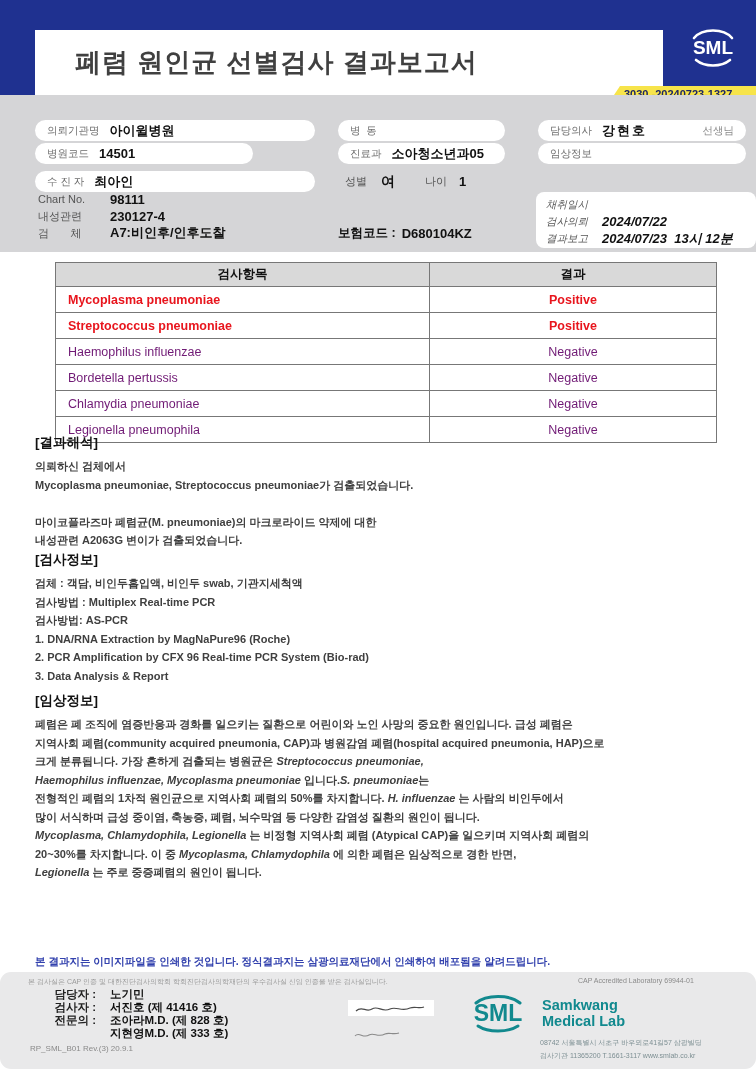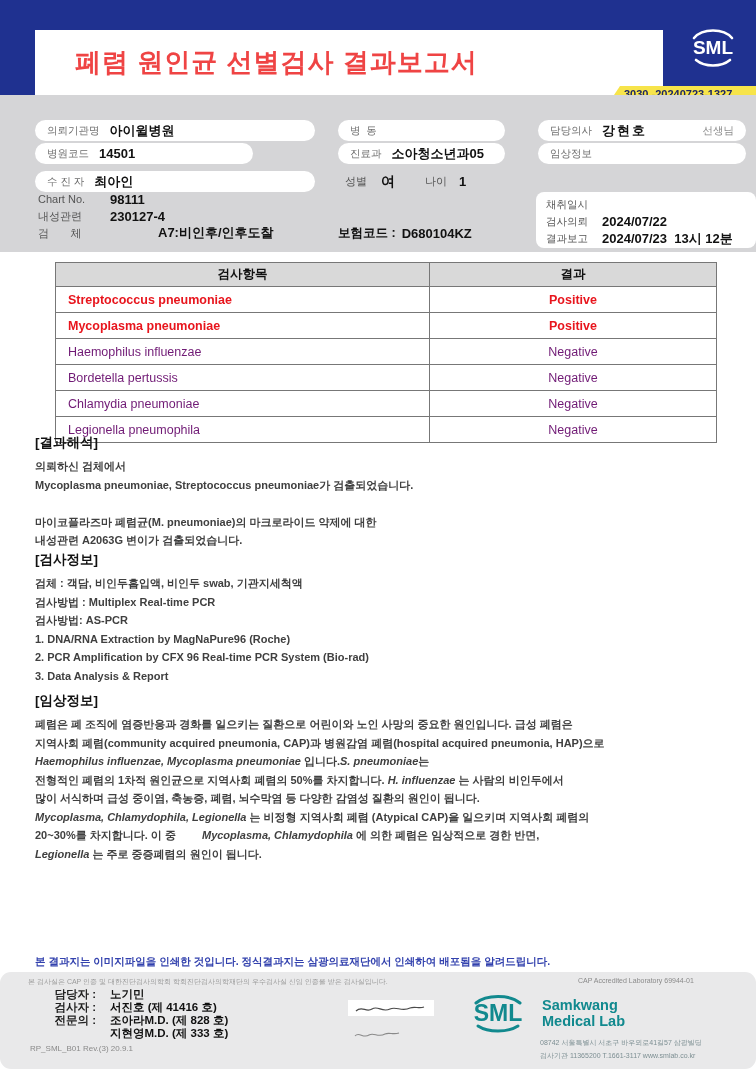--- a/index.html
+++ b/index.html
@@ -3,40 +3,40 @@
 <meta charset="utf-8">
 <style>
   html,body { margin:0; padding:0; background:#fff; }
   .page { position:relative; width:756px; height:1069px; background:#ffffff;
           font-family:"Liberation Sans","DejaVu Sans",sans-serif; overflow:hidden; }
 
   
   .navy-band { position:absolute; left:0; top:0; width:756px; height:95px; background:#1f3190; }
   .title-box { position:absolute; left:35px; top:30px; width:628px; height:65px; background:#fff;
                display:flex; align-items:center; }
-  .title { font-size:26px; font-weight:bold; color:#ef4444; padding-left:40px; letter-spacing:1px; white-space:nowrap; }
+  .title { font-size:26px; font-weight:bold; color:#404040; padding-left:40px; letter-spacing:1px; white-space:nowrap; }
   .logo-top { position:absolute; right:12px; top:20px; }
   .ribbon1 { position:absolute; left:610px; top:86px; width:146px; height:15px; background:#f7e44a;
              clip-path:polygon(10px 0,100% 0,100% 100%,0 100%); display:flex; align-items:center; }
   .ribbon2 { position:absolute; left:610px; top:101px; width:104px; height:15px; background:#ecc41f;
              clip-path:polygon(0 0,100% 0,calc(100% - 12px) 100%,0 100%); display:flex; align-items:center; }
   .ribbon-text { font-size:11px; font-weight:bold; color:#1c2566; padding-left:14px; white-space:nowrap; }
 
   
   .info-panel { position:absolute; left:0; top:95px; width:756px; height:157px; background:#d5d5d7; }
   .pill { position:absolute; background:#fff; border-radius:11px; height:21px; display:flex;
           align-items:center; padding:0 12px; box-sizing:border-box; }
   .plabel { font-size:10.5px; color:#6e6e6e; margin-right:10px; white-space:pre; }
   .pvalue { font-size:13px; font-weight:bold; color:#111; white-space:pre; }
   .psuffix { font-size:10.5px; color:#8a8a8a; margin-left:auto; }
   .kv { position:absolute; display:flex; align-items:center; }
   .klabel { font-size:11px; color:#555; white-space:pre; }
   .kvalue { font-size:13px; font-weight:bold; color:#111; white-space:pre; }
   .datebox { position:absolute; left:536px; top:97px; width:220px; height:56px; background:#fff;
-             border-radius:8px; padding:4px 0 0 10px; box-sizing:border-box; }
+             border-radius:8px; padding:4px 0 0 10px; box-sizing:border-box;font-style:italic; }
   .dline { display:flex; align-items:center; height:17px; }
   .dlabel { font-size:10.5px; color:#555; width:56px; }
   .dvalue { font-size:13px; font-weight:bold; color:#111; white-space:pre; }
 
   
   .rtable { position:absolute; left:55px; top:262px; border-collapse:collapse; }
   .rtable th { width:371px; height:21px; background:#d9d9d9; border:1px solid #777;
                font-size:12.5px; font-weight:bold; color:#111; }
   .rtable th.col-result { width:284px; }
   .rtable td { height:23px; border:1px solid #777; font-size:12.5px; color:#701a75; }
@@ -135,21 +135,21 @@
     </div>
 
     <div class="kv" style="left:38px; top:96px; height:16px;">
       <span class="klabel" style="width:64px;">Chart No.</span>
       <span class="kvalue" style="margin-left:8px;">98111</span>
     </div>
     <div class="kv" style="left:38px; top:113px; height:16px;">
       <span class="klabel" style="width:64px;">내성관련</span>
       <span class="kvalue" style="margin-left:8px;">230127-4</span>
     </div>
-    <div class="kv" style="left:38px; top:130px; height:16px;gap:48px;">
+    <div class="kv" style="left:38px; top:130px; height:16px;">
       <span class="klabel" style="width:64px;">검       체</span>
       <span class="kvalue" style="margin-left:8px;">A7:비인후/인후도찰</span>
     </div>
 
     <div class="kv" style="left:338px; top:130px; height:16px;">
       <span class="kvalue" style="font-size:12.5px;">보험코드 :</span>
       <span class="kvalue" style="margin-left:6px;">D680104KZ</span>
     </div>
 
     <div class="datebox">
@@ -168,25 +168,25 @@
     </div>
   </div>
 
   <table class="rtable">
     <tbody>
         <tr>
       <th>검사항목</th>
       <th class="col-result">결과</th>
     </tr>
     <tr class="pos">
+      <td class="name" style="color: rgb(232, 21, 29);">Mycoplasma pneumoniae</td>
+      <td class="result" style="color: rgb(232, 21, 29);">Positive</td>
+    </tr>
+    <tr class="pos">
       <td class="name" style="color: rgb(232, 21, 29);">Streptococcus pneumoniae</td>
-      <td class="result" style="color: rgb(232, 21, 29);">Positive</td>
-    </tr>
-    <tr class="pos">
-      <td class="name" style="color: rgb(232, 21, 29);">Mycoplasma pneumoniae</td>
       <td class="result" style="color: rgb(232, 21, 29);">Positive</td>
     </tr>
     <tr>
       <td class="name">Haemophilus influenzae</td>
       <td class="result">Negative</td>
     </tr>
     <tr>
       <td class="name">Bordetella pertussis</td>
       <td class="result">Negative</td>
     </tr>
@@ -222,25 +222,26 @@
         <div class="tline"><span>2. PCR Amplification by CFX 96 Real-time PCR System (Bio-rad)</span></div>
         <div class="tline"><span>3. Data Analysis &amp; Report</span></div>
       </div>
   </div>
 
   <div class="section" style="top:692px;">
     <div class="sec-title">[임상정보]</div>
     <div>
         <div class="tline"><span>폐렴은 폐 조직에 염증반응과 경화를 일으키는 질환으로 어린이와 노인 사망의 중요한 원인입니다. 급성 폐렴은</span></div>
         <div class="tline"><span>지역사회 폐렴(community acquired pneumonia, CAP)과 병원감염 폐렴(hospital acquired pneumonia, HAP)으로</span></div>
+        <div class="tline"><span>크게 분류됩니다. 가장 흔하게 검출되는 병원균은 </span><span style="font-style: italic;">Streptococcus pneumoniae,</span></div>
         <div class="tline"><span style="font-style: italic;">Haemophilus influenzae, Mycoplasma pneumoniae</span><span> 입니다.</span><span style="font-style: italic;">S. pneumoniae</span><span>는</span></div>
         <div class="tline"><span>전형적인 폐렴의 1차적 원인균으로 지역사회 폐렴의 50%를 차지합니다. </span><span style="font-style: italic;">H. influenzae</span><span> 는 사람의 비인두에서</span></div>
         <div class="tline"><span>많이 서식하며 급성 중이염, 축농증, 폐렴, 뇌수막염 등 다양한 감염성 질환의 원인이 됩니다.</span></div>
         <div class="tline"><span style="font-style: italic;">Mycoplasma, Chlamydophila, Legionella</span><span> 는 비정형 지역사회 폐렴 (Atypical CAP)을 일으키며 지역사회 폐렴의</span></div>
-        <div class="tline"><span>20~30%를 차지합니다. 이 중 </span><span style="font-style: italic; margin-left: 23px;">Mycoplasma, Chlamydophila</span><span> 에 의한 폐렴은 임상적으로 경한 반면,</span></div>
+        <div class="tline"><span>20~30%를 차지합니다. 이 중 </span><span style="font-style: italic;">Mycoplasma, Chlamydophila</span><span> 에 의한 폐렴은 임상적으로 경한 반면,</span></div>
         <div class="tline"><span style="font-style: italic;">Legionella</span><span> 는 주로 중증폐렴의 원인이 됩니다.</span></div>
       </div>
   </div>
 
   <div class="notice">본 결과지는 이미지파일을 인쇄한 것입니다. 정식결과지는 삼광의료재단에서 인쇄하여 배포됨을 알려드립니다.</div>
 
   <div class="footer-band">
     <div class="acc-kr">본 검사실은 CAP 인증 및 대한진단검사의학회 학회진단검사의학재단의 우수검사실 신임 인증을 받은 검사실입니다.</div>
     <div class="acc-en">CAP Accredited Laboratory 69944-01</div>
 

